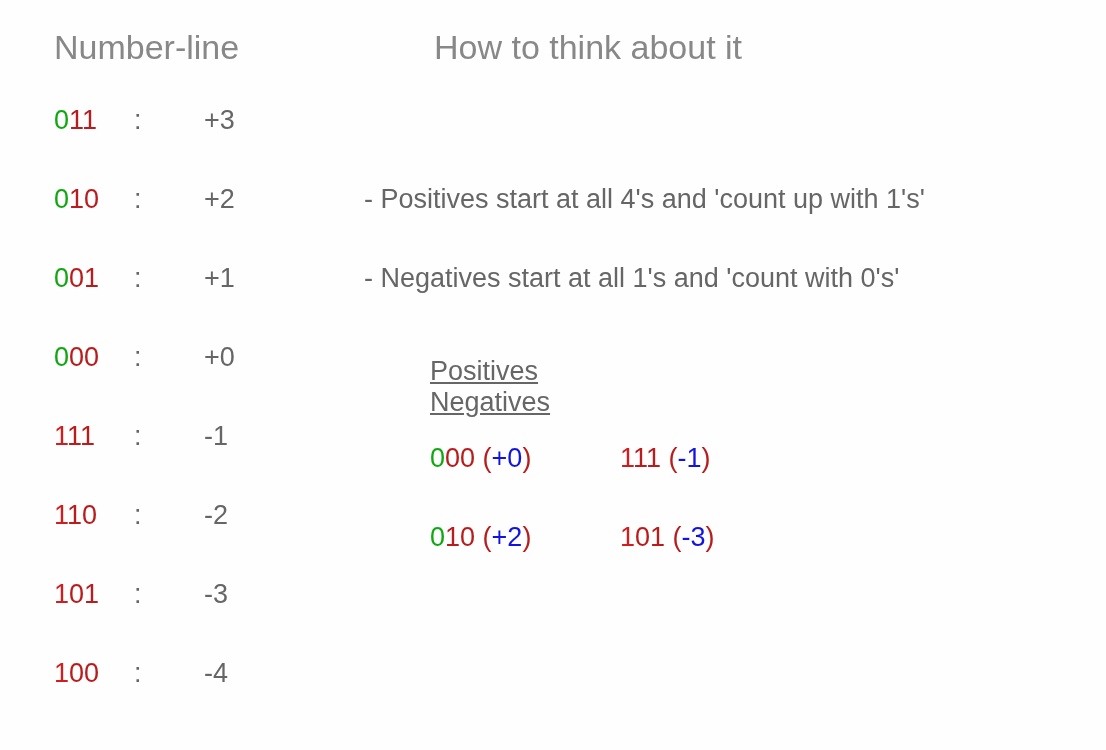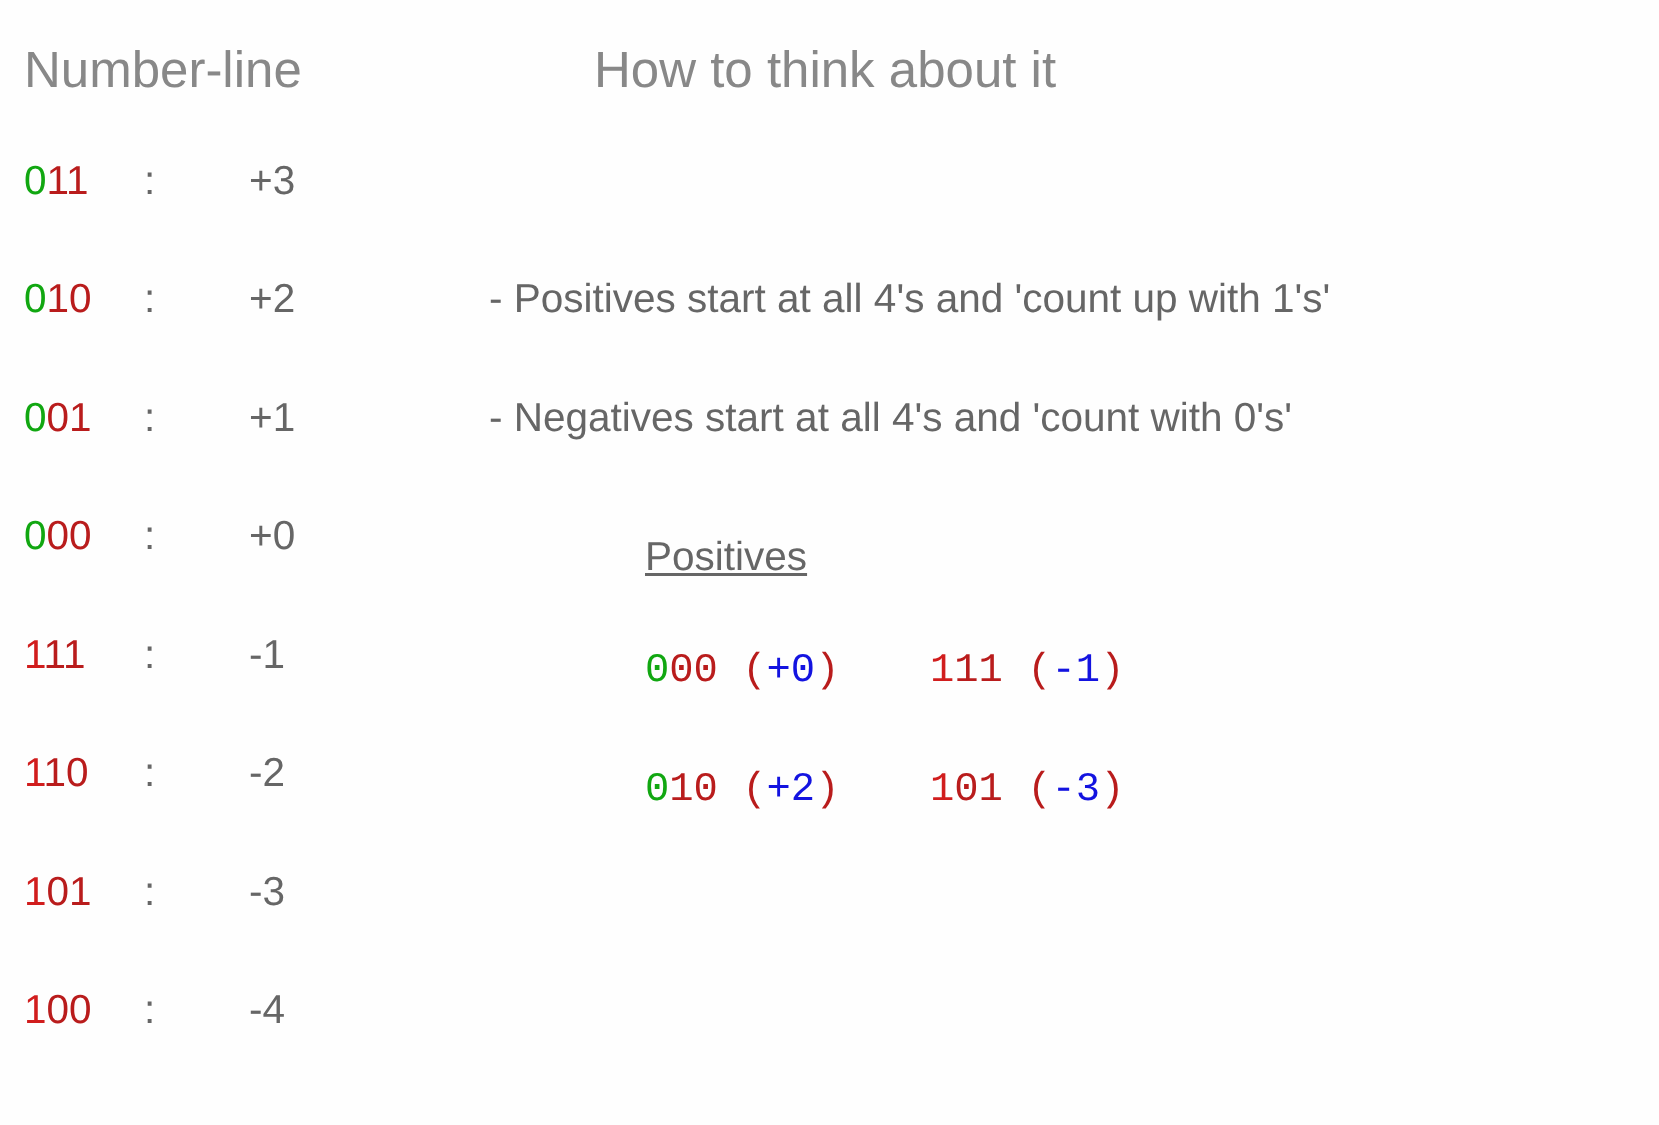--- a/index.html
+++ b/index.html
@@ -6,21 +6,21 @@
     margin: 0;
     padding: 0;
     background: #fefefe;
     font-family: Arial, Helvetica, sans-serif;
     color: #666;
   }
   .page {
     width: 1106px;
     height: 750px;
     box-sizing: border-box;
-    padding: 28px 0 0 16px;
+    padding: 28px 0 0 54px;
     position: relative;
   }
   .headers {
     display: flex;
     font-size: 34px;
     color: #888;
     margin-bottom: 38px;
   }
   .hdr-left  { width: 380px; }
   .hdr-right { }
@@ -41,24 +41,24 @@
   .gray  { color:#b91c1c; }
 
   
   .mini {
     position:absolute;
     left: 430px;
     top: 356px;
     font-size: 27px;
     color:#666;
   }
-  .mini-head { display:flex; margin-bottom: 46px; flex-direction: column; }
+  .mini-head { display:flex; margin-bottom: 25px; flex-direction: column; }
   .mh1 { width:190px; text-decoration: underline; }
   .mh2 { text-decoration: underline; }
-  .mini-row { display:flex; height:79px;font-family:Liberation Mono, monospace; }
+  .mini-row { display:flex; height:79px; }
   .mc1 { width:190px; }
   .mc2 { }
 </style>
 </head>
 <body>
 
 <div class="page">
 
   <div class="headers">
     <div class="hdr-left">Number-line</div>
@@ -76,21 +76,21 @@
     <div class="col-bits"><span class="green">0</span><span class="gray">10</span></div>
     <div class="col-colon">:</div>
     <div class="col-val">+2</div>
     <div class="col-note">- Positives start at all 4's and 'count up with 1's'</div>
   </div>
 
   <div class="row">
     <div class="col-bits"><span class="green">0</span><span class="gray">01</span></div>
     <div class="col-colon">:</div>
     <div class="col-val">+1</div>
-    <div class="col-note">- Negatives start at all 4's and 'count with 0's'</div>
+    <div class="col-note">- Negatives start at all 1's and 'count with 0's'</div>
   </div>
 
   <div class="row">
     <div class="col-bits"><span class="green">0</span><span class="gray">00</span></div>
     <div class="col-colon">:</div>
     <div class="col-val">+0</div>
     <div class="col-note"></div>
   </div>
 
   <div class="row">
@@ -117,20 +117,21 @@
   <div class="row">
     <div class="col-bits"><span class="red">1</span><span class="gray">00</span></div>
     <div class="col-colon">:</div>
     <div class="col-val">-4</div>
     <div class="col-note"></div>
   </div>
 
   <div class="mini">
     <div class="mini-head">
       <div class="mh1">Positives</div>
+      <div class="mh2">Negatives</div>
     </div>
 
     <div class="mini-row">
       <div class="mc1"><span class="green">0</span><span class="gray">00</span><span class="gray"> (</span><span class="blue">+0</span><span class="gray">)</span></div>
       <div class="mc2"><span class="red">1</span><span class="gray">11</span><span class="gray"> (</span><span class="blue">-1</span><span class="gray">)</span></div>
     </div>
 
 
     <div class="mini-row">
       <div class="mc1"><span class="green">0</span><span class="gray">10</span><span class="gray"> (</span><span class="blue">+2</span><span class="gray">)</span></div>

